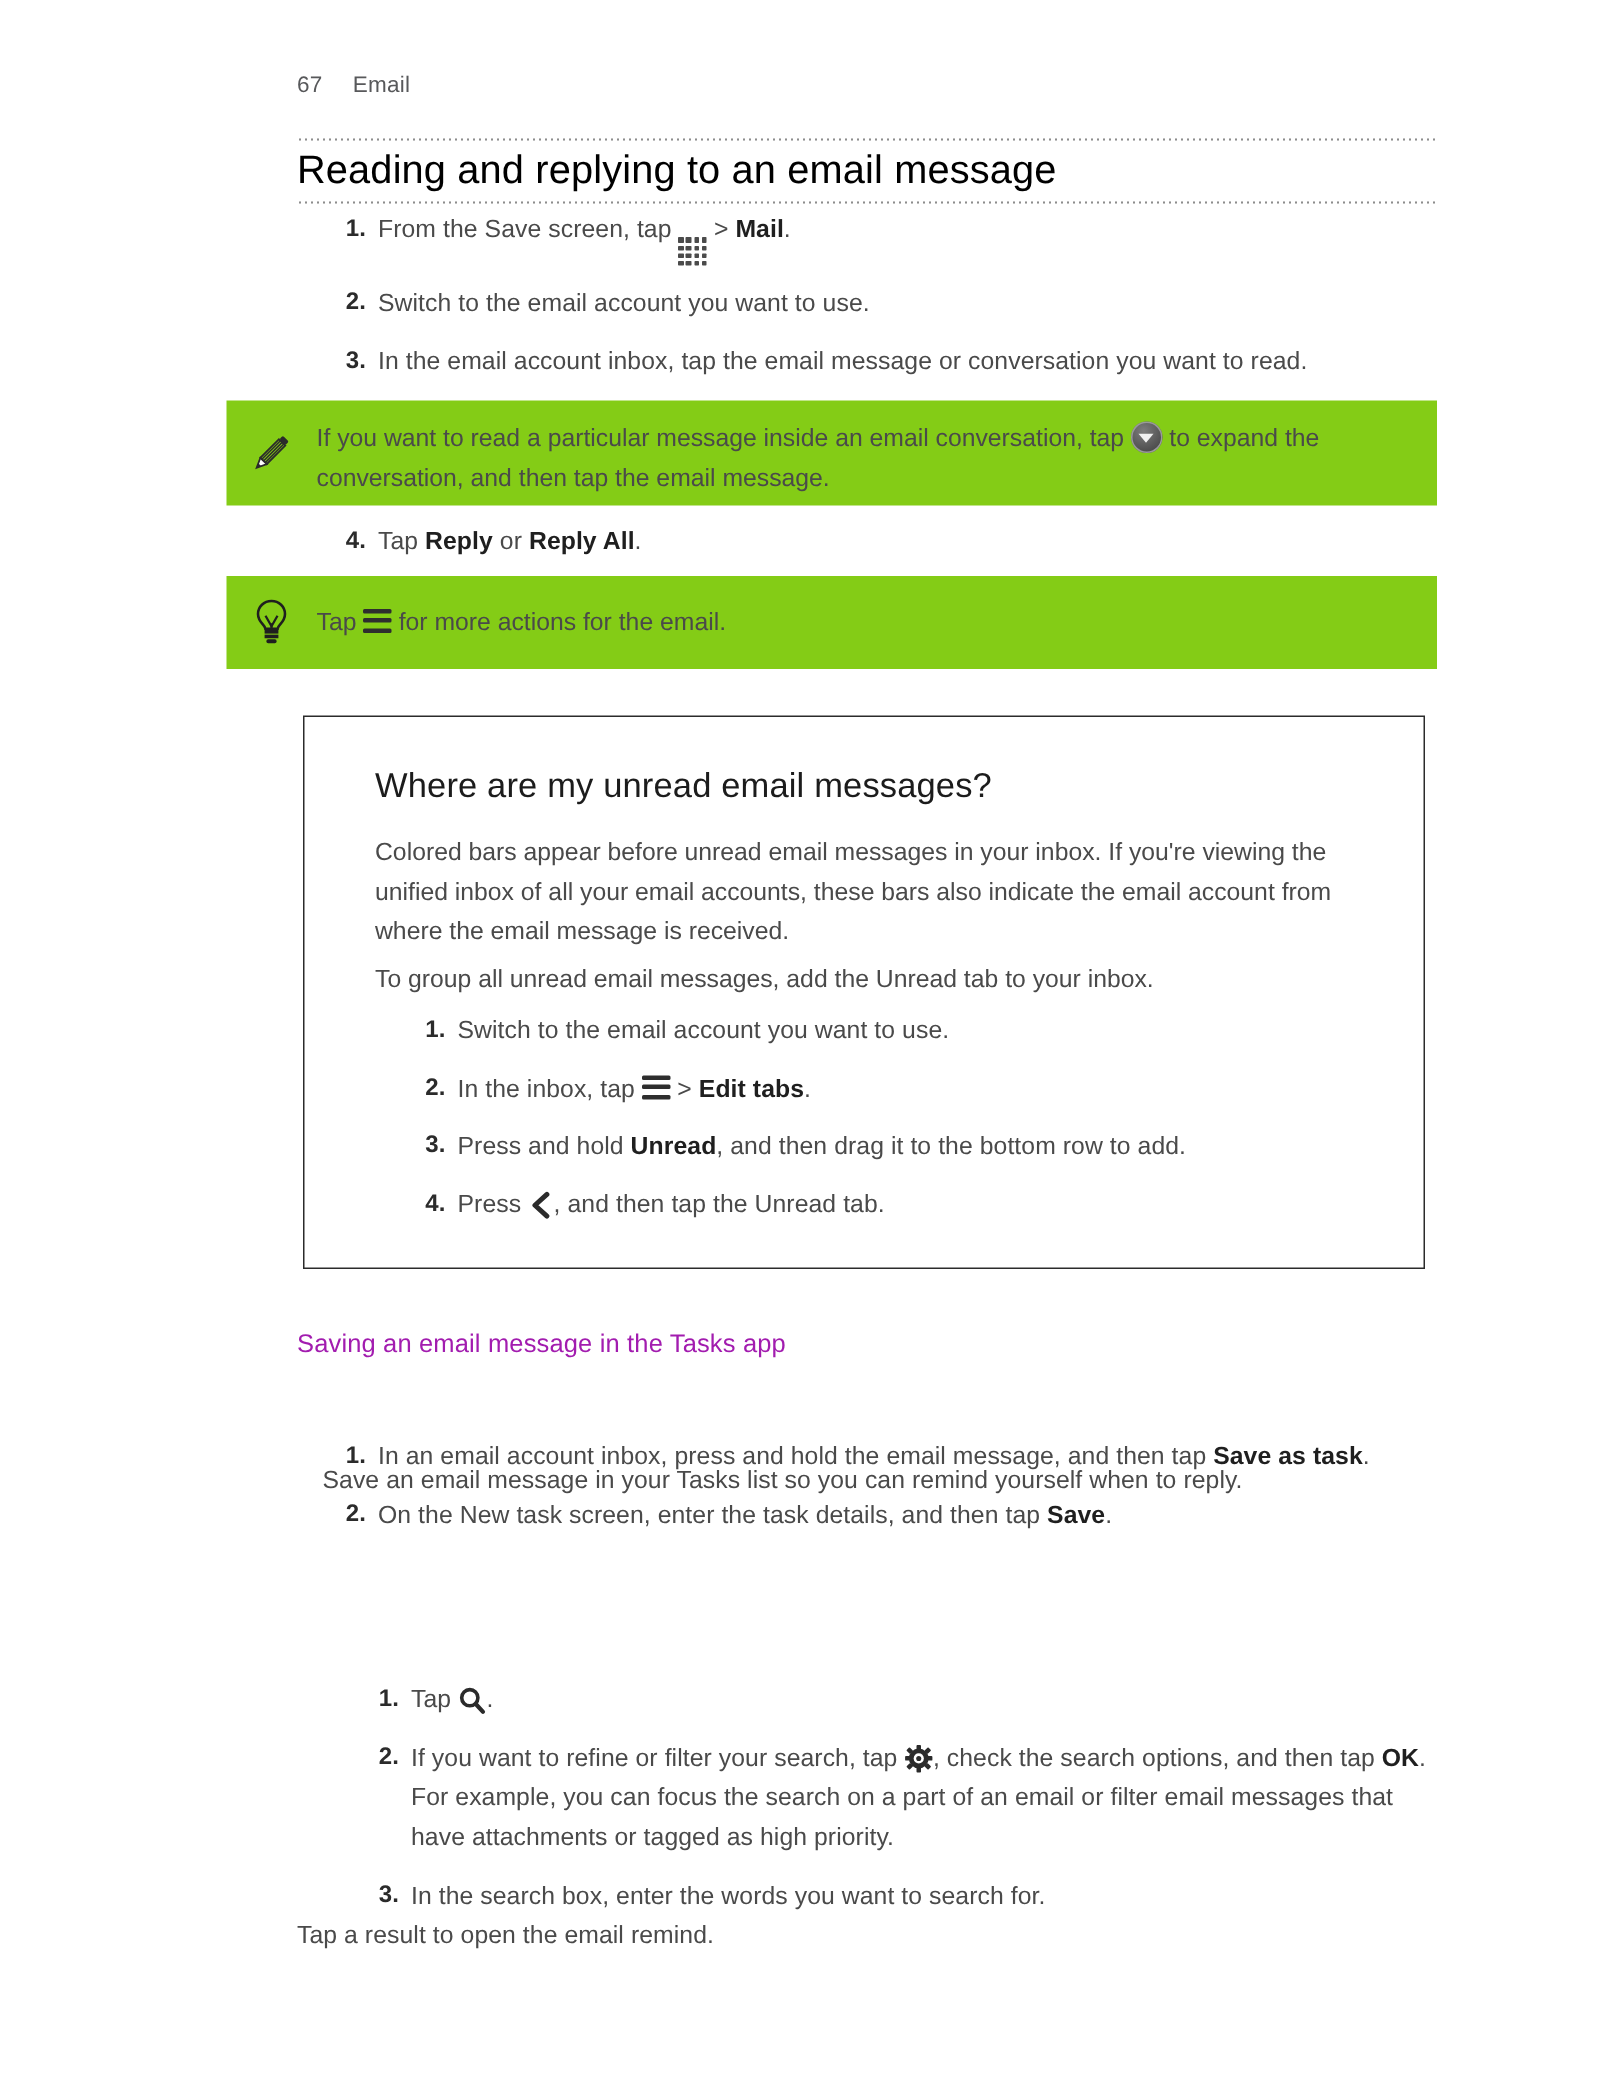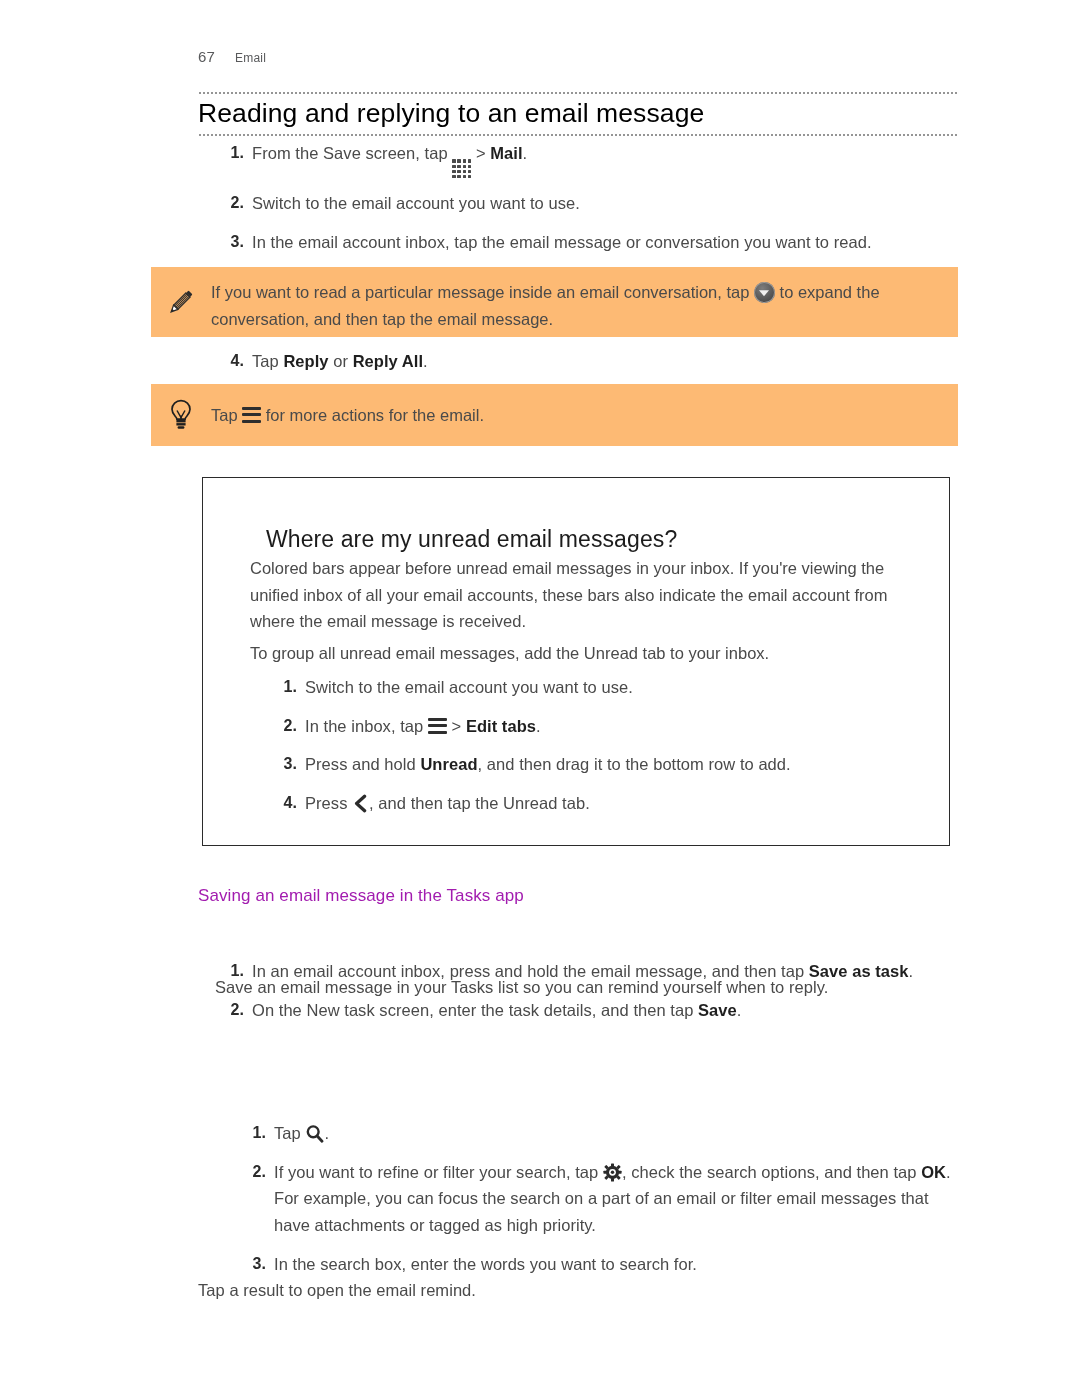--- a/index.html
+++ b/index.html
@@ -29,21 +29,21 @@
     left: 198px;
     top: 48px;
     display: flex;
     align-items: baseline;
     gap: 20px;
     font-size: 15px;
     color: #58595b;
     letter-spacing: .2px;
   }
   .running-head .pageno { font-size: 15px; }
-  .running-head .chapter { font-size: 12px; }
+  .running-head .chapter { font-size: 15px; }
 
   
   .section-head {
     position: absolute;
     left: 198px;
     width: 760px;
   }
   .dotrule {
     height: 2px;
     background-image: radial-gradient(circle, #8d8d8d 0.7px, transparent 0.8px);
@@ -95,21 +95,21 @@
     color: #2b2b2b;
     font-weight: 600;
   }
   b, strong { font-weight: 700; color: #1f1f1f; }
 
   
   .notebox {
     position: absolute;
     left: 151px;
     width: 807px;
-    background: #fdba74;
+    background: #84cc16;
     display: flex;
     align-items: flex-start;
   }
   .notebox .noteicon {
     width: 60px;
     flex: 0 0 60px;
     display: flex;
     justify-content: center;
     align-items: flex-start;
     padding-top: 6px;
@@ -128,21 +128,21 @@
     top: 477px;
     width: 748px;
     height: 369px;
     border: 1.4px solid #2b2b2b;
     background: #ffffff;
   }
   .callout h3 {
     position: absolute;
     left: 47px;
     top: 32px;
-    margin: 16px;
+    margin: 0;
     font-size: 23px;
     font-weight: normal;
     color: #1c1c1c;
     letter-spacing: .1px;
   }
   .callout .cpara {
     position: absolute;
     left: 47px;
     width: 663px;
     font-size: 16.5px;

